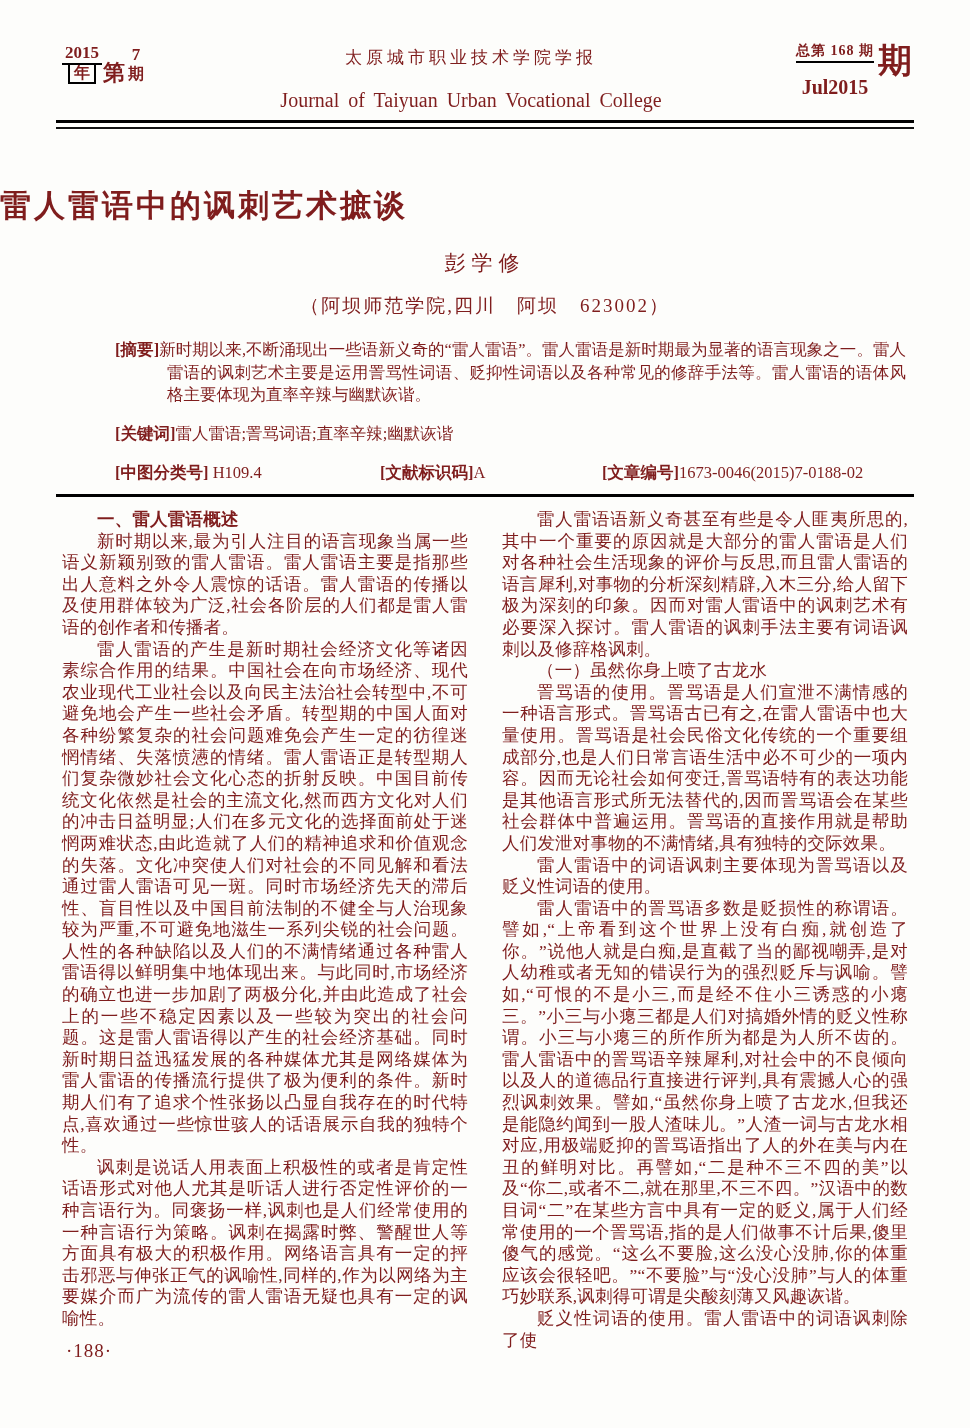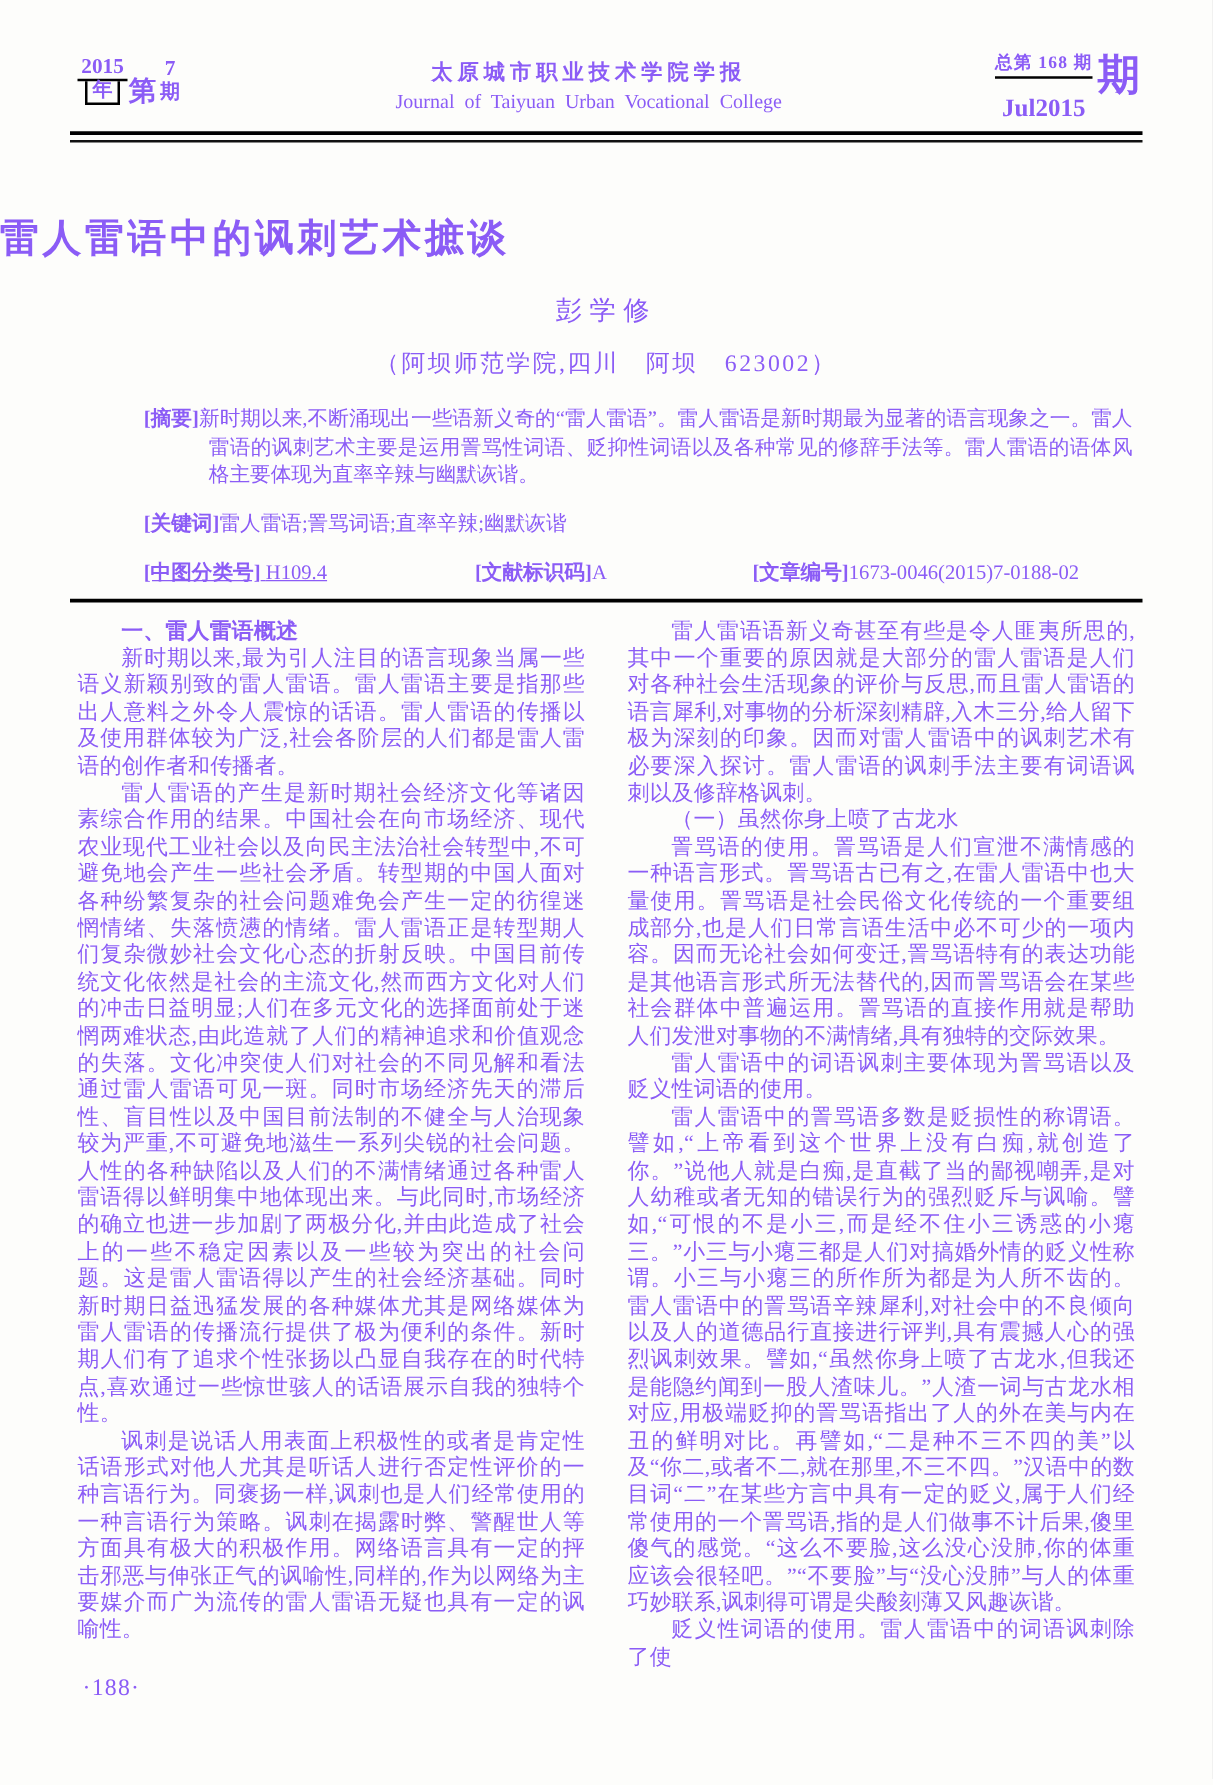--- a/index.html
+++ b/index.html
@@ -2,53 +2,53 @@
 <html><head>
 <meta charset="utf-8">
 <style>
   html,body{margin:0;padding:0;background:#e8e8e8;}
   .page{
     position:relative;
     width:970px;height:1428px;
     margin:0 auto;
     background:#fdfdfb;
     font-family:"Liberation Serif","DejaVu Serif",serif;
-    color:#8b5cf6;
+    color:#7f1d1d;
     overflow:hidden;
   }
   
   .jheader{
     display:flex;justify-content:space-between;align-items:flex-start;
     padding:44px 58px 0 62px;
   }
   .hleft{display:flex;align-items:center;font-weight:bold;line-height:1;}
   .frac{display:inline-flex;flex-direction:column;align-items:center;}
   .frac .top{font-size:17px;padding:0 3px 2px 3px;border-bottom:2px solid #000;}
   .frac .top.noline{border-bottom:none;}
   .frac .bot{font-size:16px;padding:1px 2px;}
   .yearbox .bot{border:2px solid #000;border-top:none;padding:0 4px 1px 4px;}
   .di{font-size:22px;margin:0 1px;align-self:flex-end;}
   .hcenter{text-align:center;flex:1;padding-top:2px;}
-  .jtitle-cn{font-size:17px;font-weight:bold;letter-spacing:4px;}
-  .jtitle-en{font-size:16px;margin-top:4px;word-spacing:4px;}
+  .jtitle-cn{font-size:17px;font-weight:normal;letter-spacing:4px;}
+  .jtitle-en{font-size:20px;margin-top:20px;word-spacing:4px;}
   .hright{display:flex;align-items:flex-start;line-height:1;}
   .stack{display:inline-flex;flex-direction:column;align-items:center;font-weight:bold;}
   .stack .top{font-size:14px;padding-bottom:3px;border-bottom:2px solid #000;letter-spacing:1px;}
   .stack .bot{font-size:20px;padding-top:14px;font-family:"Liberation Serif",serif;}
   .big-qi{font-size:34px;font-weight:bold;margin-left:4px;}
   .rule-double{margin:8px 56px 0 56px;height:4px;border-top:3px solid #000;border-bottom:2px solid #111;}
   
   .atitle{text-align:left;font-size:31px;font-weight:bold;letter-spacing:3px;margin-top:56px;}
   .aauthor{text-align:center;font-size:21px;margin-top:22px;letter-spacing:6px;}
   .aaffil{text-align:center;font-size:19px;margin-top:16px;letter-spacing:2px;}
   .meta{margin:20px 64px 0 115px;font-size:16.5px;line-height:22.5px;}
   .hang{padding-left:52px;text-indent:-52px;text-align:justify;}
   .lab{font-weight:bold;}
   .clc-row{display:flex;margin:6px 64px 0 115px;font-size:16.5px;}
-  .clc-row .c1{width:265px;text-decoration:underline;}
+  .clc-row .c1{width:265px;}
   .clc-row .c2{width:222px;}
   .clc-row .c3{flex:1;}
   .rule-single{margin:10px 56px 0 56px;border-top:3px solid #000;}
   
   .columns{display:flex;gap:34px;padding:12px 62px 0 62px;}
   .col{flex:1;font-size:17.5px;line-height:21.6px;text-align:justify;letter-spacing:0.2px;}
   .col p{margin:0;text-indent:2em;}
   .col h3{margin:0;font-size:17.5px;font-weight:bold;text-indent:2em;}
   .col .subheading{font-weight:normal;}
   

